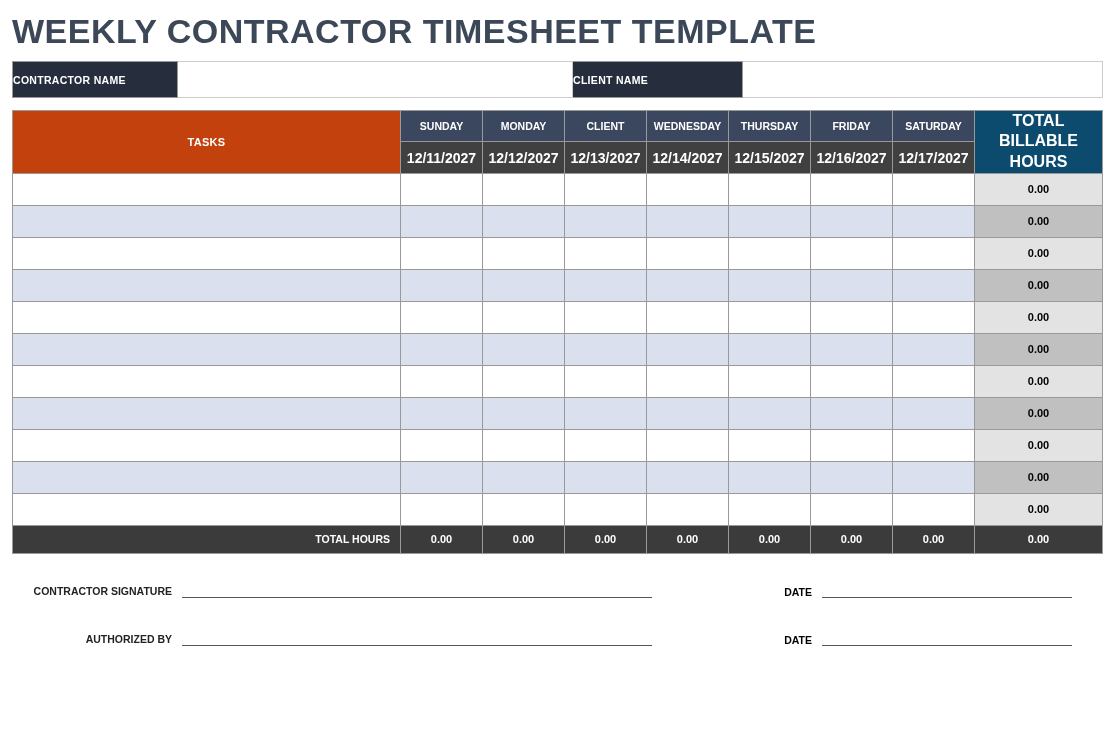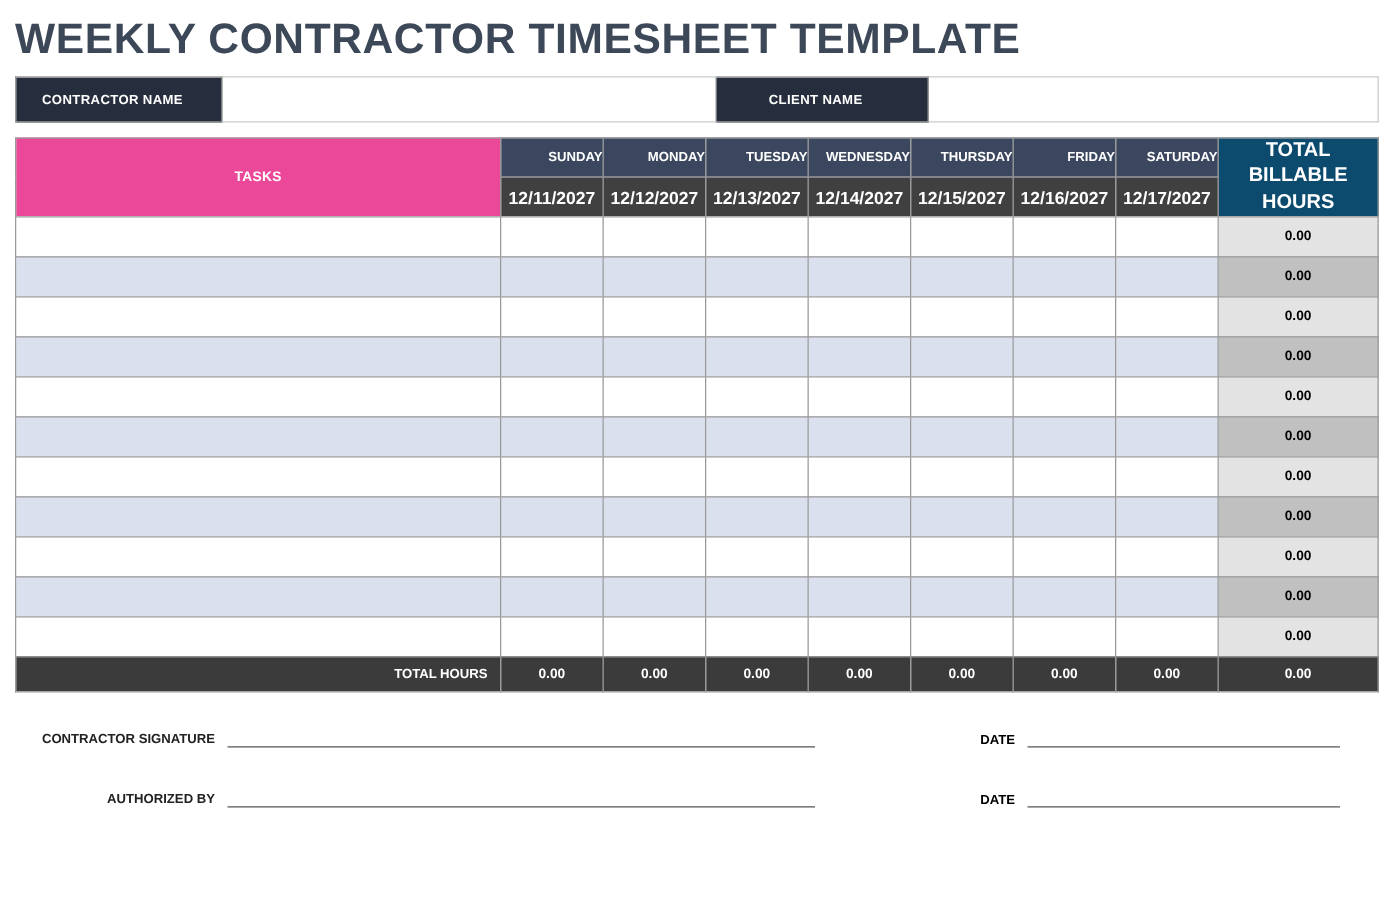--- a/index.html
+++ b/index.html
@@ -26,50 +26,50 @@
     border: 1px solid #999;
     padding: 0;
     vertical-align: middle;
   }
   
   .hdr-dark {
     background: #262e3d;
     color: #fff;
     font-size: 10.5px;
     font-weight: bold;
-    text-align: center;
+    text-align: left;
     padding-right: 10px;
     height: 36px;
     letter-spacing: 0.3px;
   }
   .hdr-light {
     background: #fff;
     border: 1px solid #ccc;
     height: 36px;
   }
   .info-spacer {
     border: none !important;
     height: 6px;
   }
   
   .col-tasks-head {
-    background: #ec4899;
+    background: #c2410c;
     color: #fff;
     font-size: 11px;
     font-weight: bold;
     text-align: center;
     height: 60px;
     letter-spacing: 0.3px;
   }
   .day-name {
     background: #3b475e;
     color: #fff;
     font-size: 10.5px;
     font-weight: bold;
-    text-align: right;
+    text-align: center;
     height: 30px;
     margin-left: 43px;
   }
   .day-date {
     background: #404040;
     color: #fff;
     font-size: 14px;
     font-weight: bold;
     text-align: center;
     height: 30px;
@@ -160,21 +160,21 @@
     <col style="width:82px">
       <col style="width:82px">
       <col style="width:82px">
     <col style="width:128px">
   </colgroup>
   <thead>
     <tr>
       <th rowspan="2" class="col-tasks-head">TASKS</th>
       <th class="day-name">SUNDAY</th>
       <th class="day-name">MONDAY</th>
-      <th class="day-name">TUESDAY</th>
+      <th class="day-name">CLIENT</th>
       <th class="day-name">WEDNESDAY</th>
       <th class="day-name">THURSDAY</th>
       <th class="day-name">FRIDAY</th>
       <th class="day-name">SATURDAY</th>
       <th rowspan="2" class="total-head">TOTAL BILLABLE HOURS</th>
     </tr>
     <tr>
       <th class="day-date">12/11/2027</th>
       <th class="day-date">12/12/2027</th>
       <th class="day-date">12/13/2027</th>

